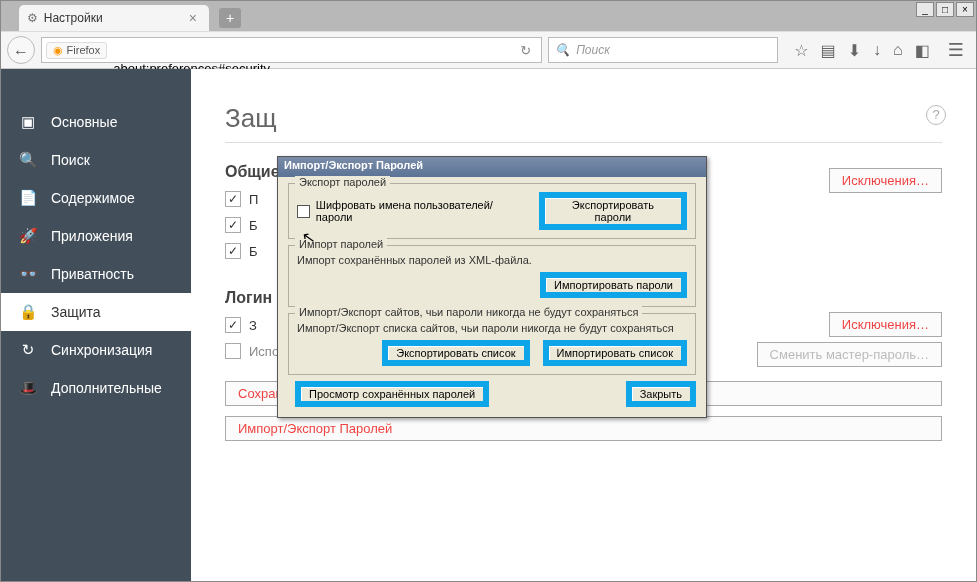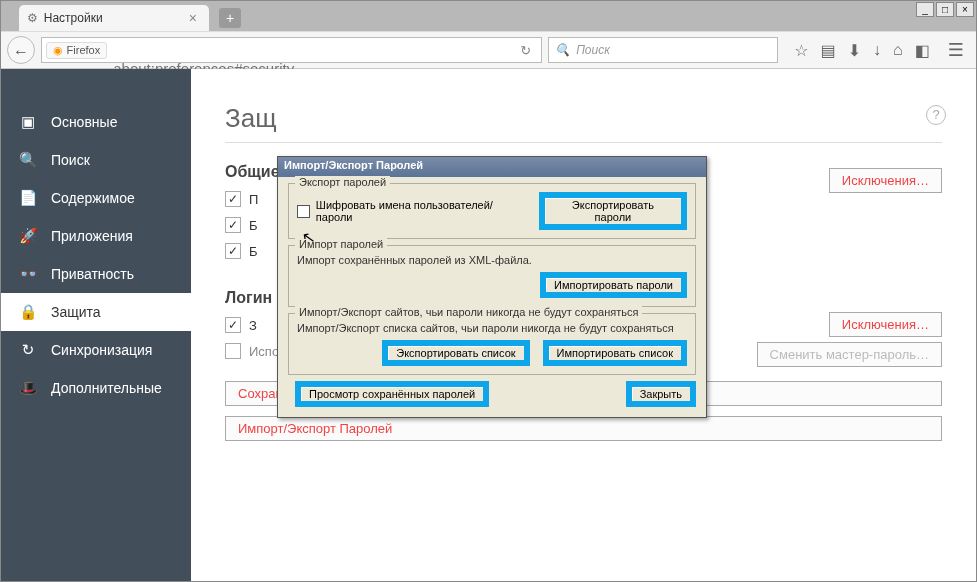--- a/index.html
+++ b/index.html
@@ -99,21 +99,21 @@
     padding: 0 4px;
   }
   .url-identity {
     display:flex;align-items:center;gap:4px;
     border:1px solid #ddd;border-radius:3px;
     padding: 1px 6px;
     font-size:11px;color:#555;
     background:#f9f9f9;
   }
   .fox { color:#ff9500; }
-  .url-text { padding-left:6px; color:#737373; flex:1; font-size:15px;margin-top:36px;}
+  .url-text { padding-left:6px; color:#000000; flex:1; font-size:13px;margin-top:36px;}
   .url-reload { color:#888; padding:0 6px;}
   .searchbar {
     width: 230px; height: 26px;
     border:1px solid #bbb; background:#fff;
     display:flex;align-items:center;padding:0 6px;
     color:#999;font-size:12px;font-style:italic;
     gap:6px;
   }
   .tb-icons { display:flex; gap:12px; padding:0 10px; color:#666;}
   .tb-icons span { font-size:16px; }

